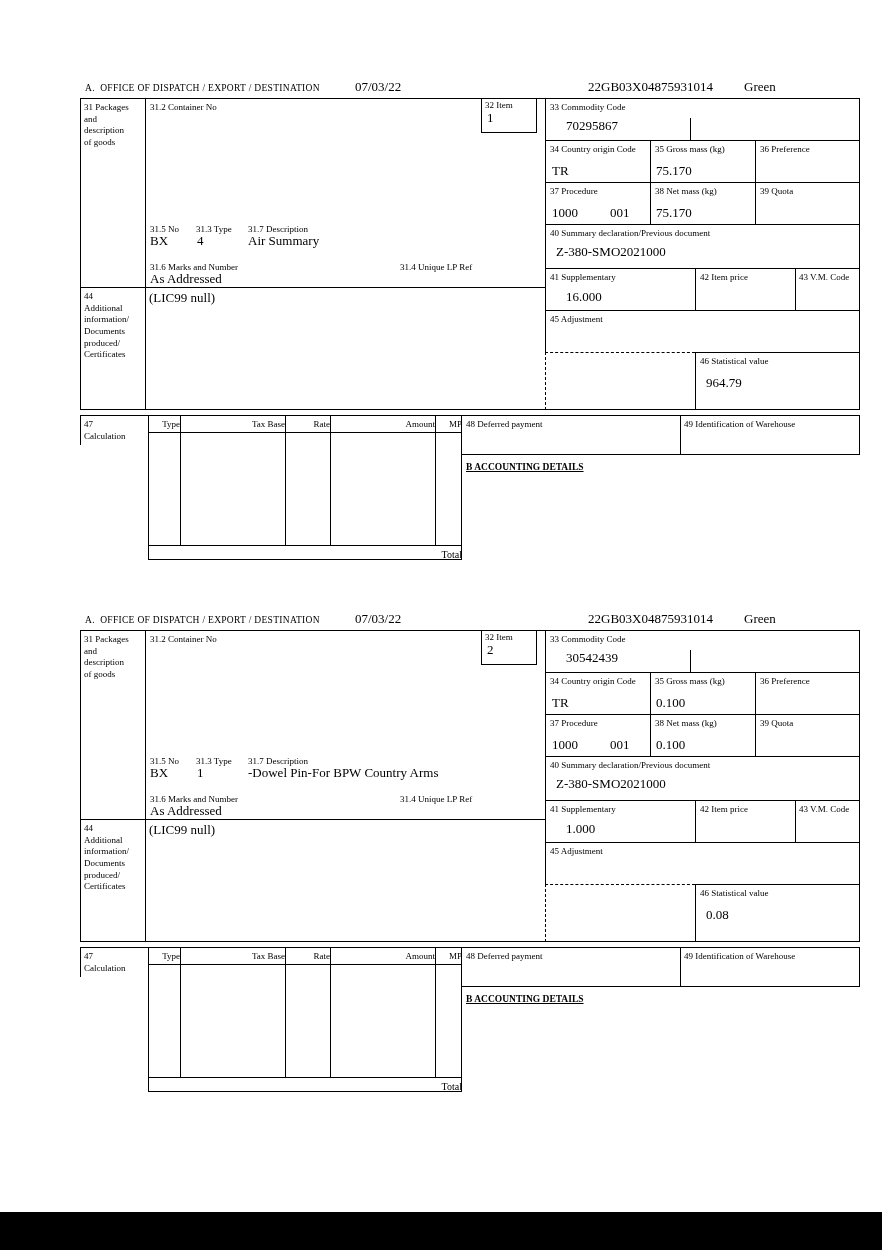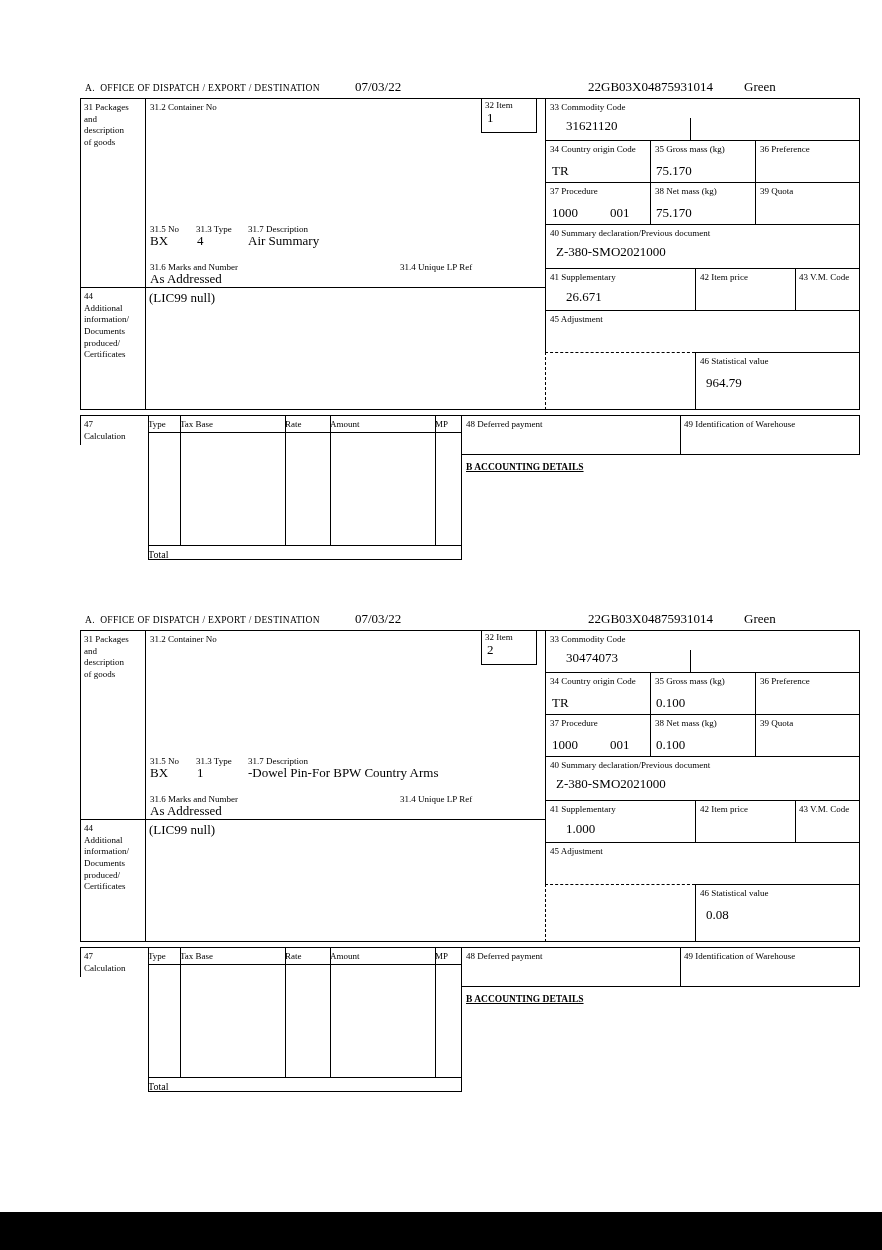--- a/index.html
+++ b/index.html
@@ -4,21 +4,21 @@
 <style>
   * { margin:0; padding:0; box-sizing:border-box; }
   html,body { background:#ffffff; }
   body { font-family:"Liberation Serif", serif; color:#000; }
   #page { position:relative; width:882px; height:1250px; background:#fff; overflow:hidden; }
   .block { position:absolute; left:0; width:882px; height:505px; }
   .lbl { position:absolute; font-size:9px; line-height:1.3; white-space:pre-line; color:#000; }
   .lbl-b { font-weight:bold;text-decoration:underline; }
   .hdr { position:absolute; font-size:9.5px; font-weight:normal; letter-spacing:0.3px; white-space:pre; }
   .val { position:absolute; font-size:13px; line-height:1.1; white-space:pre; color:#000; }
-  .center { text-align:left; }
+  .center { text-align:right; }
   .box { position:absolute; border:1px solid #000; }
   .hline { position:absolute; height:0; border-top:1px solid #000; }
   .vline { position:absolute; width:0; border-left:1px solid #000; }
   .hline.dashed { border-top-style:dashed; }
   .vline.dashed { border-left-style:dashed; }
   .footer-bar { position:absolute; left:0; top:1212px; width:882px; height:38px; background:#000; }
 </style>
 </head>
 <body>
 
@@ -59,21 +59,21 @@
     <div class="lbl" style="left:248px;top:146px;">31.7 Description</div>
     <div class="val" style="left:150px;top:156px;">BX</div>
     <div class="val" style="left:197px;top:156px;">4</div>
     <div class="val" style="left:248px;top:156px;">Air Summary</div>
     <div class="lbl" style="left:150px;top:184px;">31.6 Marks and Number</div>
     <div class="lbl" style="left:400px;top:184px;">31.4 Unique LP Ref</div>
     <div class="val" style="left:150px;top:194px;">As Addressed</div>
     <div class="val" style="left:149px;top:213px;">(LIC99 null)</div>
 
     <div class="lbl" style="left:550px;top:24px;">33 Commodity Code</div>
-    <div class="val" style="left:566px;top:41px;">31621120</div>
+    <div class="val" style="left:566px;top:41px;">70295867</div>
     <div class="vline" style="left:690px;top:40px;height:22px;"></div>
     <div class="hline" style="left:545px;top:62px;width:315px;"></div>
     <div class="vline" style="left:650px;top:62px;height:84px;"></div>
     <div class="vline" style="left:755px;top:62px;height:84px;"></div>
     <div class="lbl" style="left:550px;top:66px;">34 Country origin Code</div>
     <div class="lbl" style="left:655px;top:66px;">35 Gross mass (kg)</div>
     <div class="lbl" style="left:760px;top:66px;">36 Preference</div>
     <div class="val" style="left:552px;top:86px;">TR</div>
     <div class="val" style="left:656px;top:86px;">75.170</div>
     <div class="hline" style="left:545px;top:104px;width:315px;"></div>
@@ -85,21 +85,21 @@
     <div class="val" style="left:656px;top:128px;">75.170</div>
     <div class="hline" style="left:545px;top:146px;width:315px;"></div>
     <div class="lbl" style="left:550px;top:150px;">40 Summary declaration/Previous document</div>
     <div class="val" style="left:556px;top:167px;">Z-380-SMO2021000</div>
     <div class="hline" style="left:545px;top:190px;width:315px;"></div>
     <div class="vline" style="left:695px;top:190px;height:42px;"></div>
     <div class="vline" style="left:795px;top:190px;height:42px;"></div>
     <div class="lbl" style="left:550px;top:194px;">41 Supplementary</div>
     <div class="lbl" style="left:700px;top:194px;">42 Item price</div>
     <div class="lbl" style="left:799px;top:194px;">43 V.M. Code</div>
-    <div class="val" style="left:566px;top:212px;">26.671</div>
+    <div class="val" style="left:566px;top:212px;">16.000</div>
     <div class="hline" style="left:545px;top:232px;width:315px;"></div>
     <div class="lbl" style="left:550px;top:236px;">45 Adjustment</div>
     <div class="hline dashed" style="left:545px;top:274px;width:150px;"></div>
     <div class="hline" style="left:695px;top:274px;width:165px;"></div>
     <div class="vline" style="left:695px;top:274px;height:58px;"></div>
     <div class="lbl" style="left:700px;top:278px;">46 Statistical value</div>
     <div class="val" style="left:706px;top:298px;">964.79</div>
 
     <div class="hline" style="left:80px;top:337px;width:780px;"></div>
     <div class="vline" style="left:80px;top:337px;height:30px;"></div>
@@ -160,21 +160,21 @@
     <div class="lbl" style="left:248px;top:146px;">31.7 Description</div>
     <div class="val" style="left:150px;top:156px;">BX</div>
     <div class="val" style="left:197px;top:156px;">1</div>
     <div class="val" style="left:248px;top:156px;">-Dowel Pin-For BPW Country Arms</div>
     <div class="lbl" style="left:150px;top:184px;">31.6 Marks and Number</div>
     <div class="lbl" style="left:400px;top:184px;">31.4 Unique LP Ref</div>
     <div class="val" style="left:150px;top:194px;">As Addressed</div>
     <div class="val" style="left:149px;top:213px;">(LIC99 null)</div>
 
     <div class="lbl" style="left:550px;top:24px;">33 Commodity Code</div>
-    <div class="val" style="left:566px;top:41px;">30474073</div>
+    <div class="val" style="left:566px;top:41px;">30542439</div>
     <div class="vline" style="left:690px;top:40px;height:22px;"></div>
     <div class="hline" style="left:545px;top:62px;width:315px;"></div>
     <div class="vline" style="left:650px;top:62px;height:84px;"></div>
     <div class="vline" style="left:755px;top:62px;height:84px;"></div>
     <div class="lbl" style="left:550px;top:66px;">34 Country origin Code</div>
     <div class="lbl" style="left:655px;top:66px;">35 Gross mass (kg)</div>
     <div class="lbl" style="left:760px;top:66px;">36 Preference</div>
     <div class="val" style="left:552px;top:86px;">TR</div>
     <div class="val" style="left:656px;top:86px;">0.100</div>
     <div class="hline" style="left:545px;top:104px;width:315px;"></div>

